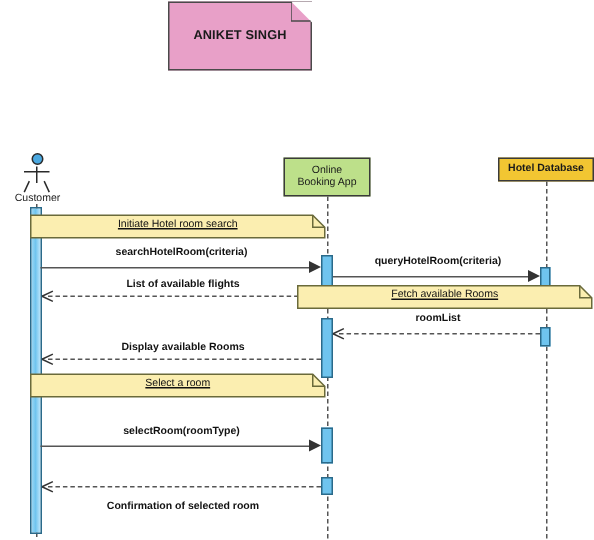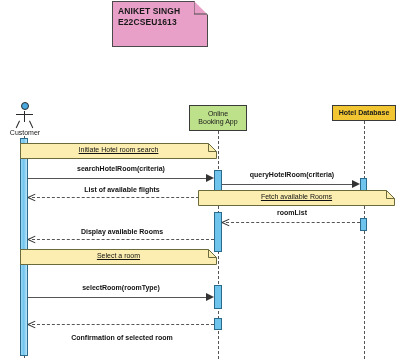--- a/index.html
+++ b/index.html
@@ -21,22 +21,23 @@
   
   .note {
     position: absolute;
     box-sizing: border-box;
     background: #e8a0c8;
     border: 1px solid #4a4a4a;
     font-size: 8.5px;
     font-weight: bold;
     color: #1a1a1a;
     line-height: 11px;
-    padding: 4px 5px;
+    padding: 16px 5px;
     letter-spacing: 0.1px;
+    text-align: center;
   }
   .note .foldline {
     position: absolute;
     top: -1px;
     right: -1px;
     width: 14px;
     height: 14px;
   }
   .note-text { display: block; white-space: pre; }
 
@@ -147,21 +148,20 @@
     pointer-events: none;
   }
 </style>
 </head>
 <body>
 
 <div id="canvas">
 
   <div class="note" style="left:112px; top:1px; width:96px; height:46px;">
     <span class="note-text">ANIKET SINGH</span>
-    <span class="note-text">E22CSEU1613</span>
     <svg class="foldline" width="14" height="14" viewBox="0 0 14 14">
       <polygon points="0,0 14,0 14,14" fill="#ffffff" stroke="none"></polygon>
       <polyline points="0,0 0,13 13,13" fill="none" stroke="#4a4a4a" stroke-width="1"></polyline>
     </svg>
   </div>
 
   <div style="position:absolute; left:8px; top:102px; width:34px; height:34px;">
     <div class="actor-head" style="left:13px; top:0px;"></div>
     <div class="actor-body" style="left:16px; top:9px; width:1px; height:11px;"></div>
     <div class="actor-arms" style="left:8px; top:12px; width:17px; height:1px;"></div>

